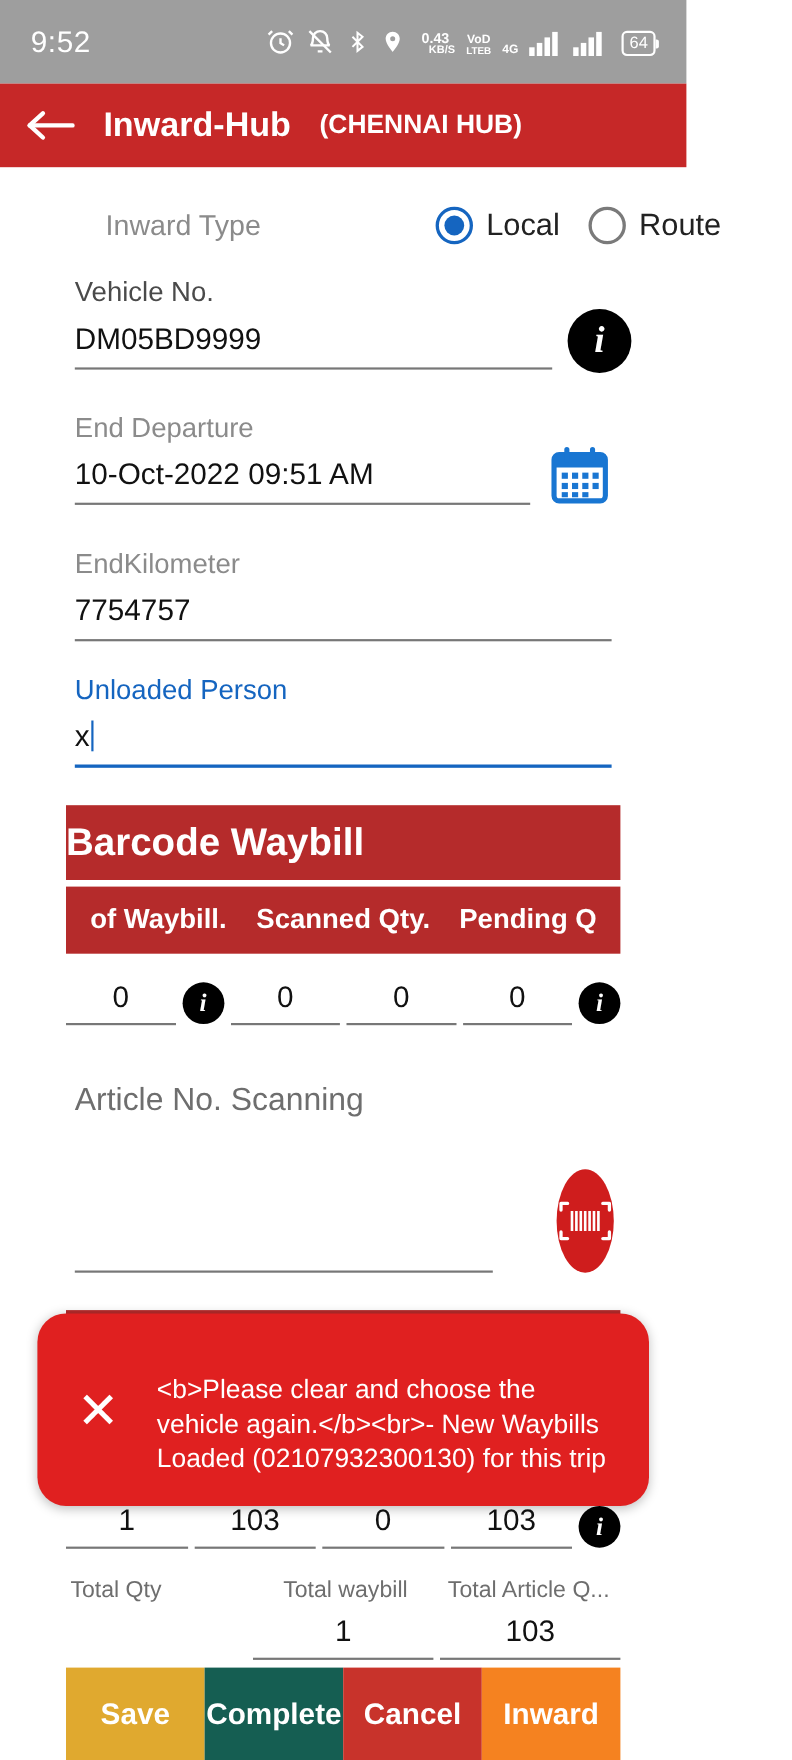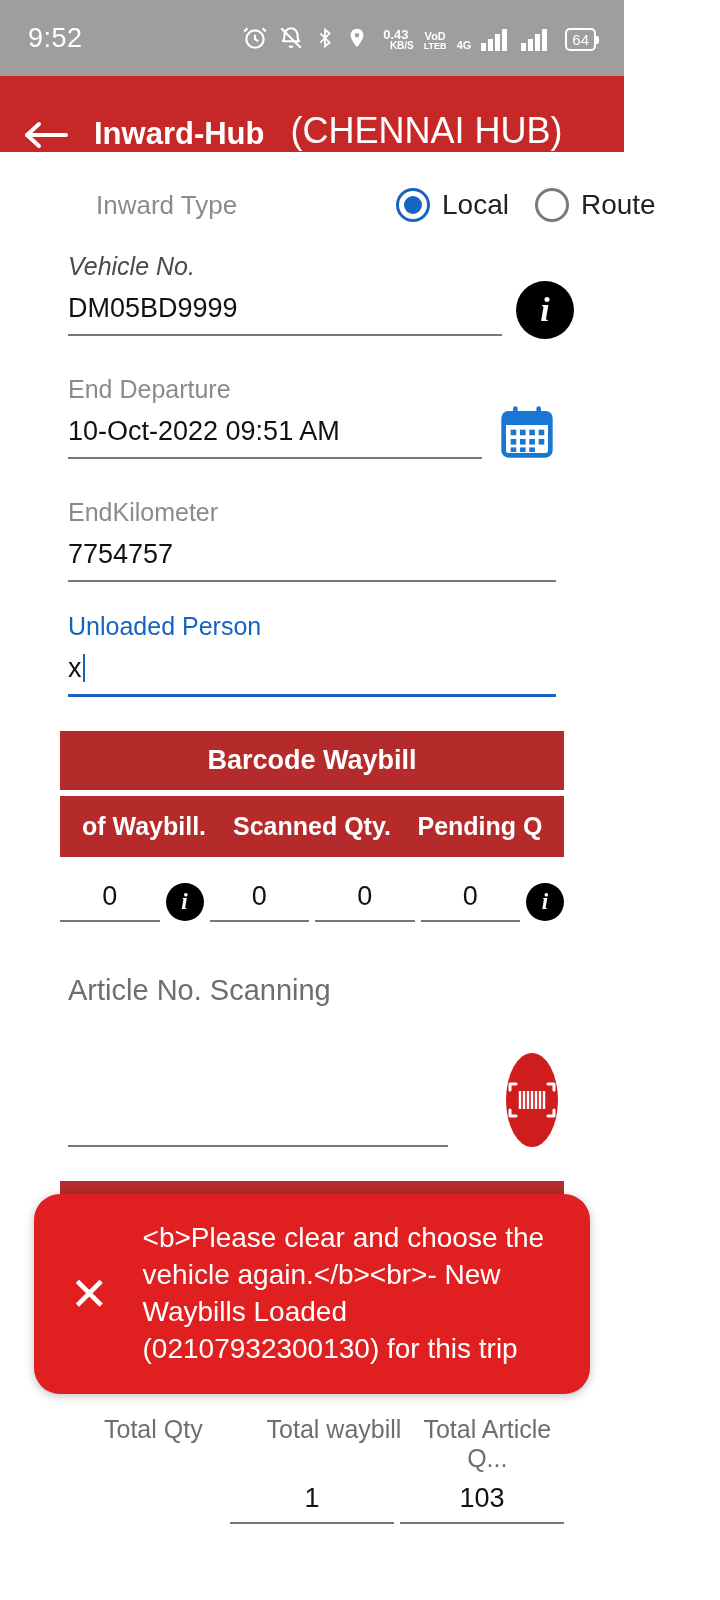--- a/index.html
+++ b/index.html
@@ -30,34 +30,34 @@
     border:2px solid #fff; border-radius:5px; padding:1px 5px; font-size:15px;
     position:relative; margin-left:4px;
   }
   .battery:after{
     content:""; position:absolute; right:-5px; top:6px; width:3px; height:8px;
     background:#fff; border-radius:0 2px 2px 0;
   }
 
   
   .appbar {
-    height: 76px; background:#c62828; display:flex; align-items:flex-end;
+    height: 76px; background:#c62828; display:flex; align-items:center;
     padding: 0 22px; gap: 26px; color:#fff;
   }
   .back-arrow { width:46px; height:34px; display:flex; align-items:center; }
   .appbar-title { font-size:31px; font-weight:700; }
-  .appbar-sub { font-size:36px; font-weight:400; }
+  .appbar-sub { font-size:24px; font-weight:700; }
 
   
   .content { padding: 0 0 0 0; position:relative; }
 
   .field-label {
     font-size: 25px; color:#8b8b8b; padding: 0 68px; margin-top: 30px;
   }
-  .field-label.dark { color:#4a4a4a;font-style:italic; }
+  .field-label.dark { color:#4a4a4a; }
   .field-label.blue { color:#1565c0; }
 
   .input-line {
     margin: 0 68px; border-bottom: 2px solid #777;
     font-size: 27px; color:#111; padding: 12px 0 10px 0;
     min-height: 52px;
   }
   .input-line.focused { border-bottom: 3px solid #1565c0; }
   .caret {
     display:inline-block; width:2px; height:28px; background:#1565c0;
@@ -93,21 +93,21 @@
   .vehicle-row .input-line { flex:1; margin-right:14px; }
   .vehicle-row .info-badge { margin-right:50px; margin-bottom:6px; }
 
   .dep-row { display:flex; align-items:flex-start; }
   .dep-row .input-line { flex:1; margin-right:16px; }
   .cal-icon { margin-right:68px; margin-bottom:4px; }
 
   
   .section-head {
     margin: 34px 60px 0 60px; background:#b52b2b; color:#fff;
-    text-align:center; font-size:27px; font-weight:700; padding: 14px 0;
+    font-size:35px; font-weight:700; padding: 14px 0;
   }
   .table-head {
     margin: 6px 60px 0 60px; background:#b52b2b; color:#fff;
     display:flex; font-size:25px; font-weight:700; padding: 16px 0; justify-content: center;
   }
   .table-head span { flex:1; text-align:center; white-space:nowrap; }
 
   .num-row {
     display:flex; align-items:center; padding: 24px 60px 0 60px; gap: 6px;
   }
@@ -125,35 +125,35 @@
   }
 
   
   .manual-table-head {
     margin: 6px 60px 0 60px; background:#b52b2b; color:#fff;
     display:flex; font-size:24px; font-weight:700; padding: 14px 0;
   }
   .manual-table-head span { flex:1; text-align:center; }
   .manual-num-row { display:flex; align-items:center; padding: 18px 60px 0 60px; gap:6px; }
   .manual-num-row .num-cell { border-bottom:2px solid #777; }
-  .sub-head { display:flex; padding: 26px 60px 0 88px; font-size:25px; color:#6e6e6e;margin-left:16px; }
+  .sub-head { display:flex; padding: 26px 60px 0 64px; font-size:21px; color:#6e6e6e; }
   .sub-head span { flex:1; text-align:center; }
   .sub-head span.left { text-align:left; }
   .totals-row { display:flex; align-items:center; padding: 10px 60px 0 60px; gap:6px; }
   .totals-label { flex:1; font-size:27px; color:#6e6e6e; }
 
   
   .toast {
     position:absolute; left:34px; right:34px; top:1194px;
     background:#e02020; color:#fff; border-radius:26px;
     display:flex; align-items:center; gap:20px;
     padding: 26px 30px; box-shadow: 0 2px 10px rgba(0,0,0,.25);
   }
   .toast-close { font-size:46px; line-height:1; font-weight:300; flex:0 0 auto; padding:0 14px 0 6px;}
-  .toast-msg { font-size:28px; line-height:1.32; }
+  .toast-msg { font-size:24px; line-height:1.32;margin-top:28px; }
 
   
   .btn-bar {
     position:absolute; left:0; right:0; bottom:0; height:84px;
     display:flex; padding: 0 60px;
   }
   .btn {
     flex:1; display:flex; align-items:center; justify-content:center;
     color:#fff; font-size:27px; font-weight:700;
   }
@@ -340,14 +340,20 @@
       <div class="num-cell">103</div>
     </div>
 
   </div>
 
   <div class="toast">
     <span class="toast-close">✕</span>
     <span class="toast-msg">&lt;b&gt;Please clear and choose the vehicle again.&lt;/b&gt;&lt;br&gt;- New Waybills Loaded (02107932300130) for this trip</span>
   </div>
 
+  <div class="btn-bar">
+    <div class="btn save">Save</div>
+    <div class="btn complete">Complete</div>
+    <div class="btn cancel">Cancel</div>
+    <div class="btn inward">Inward</div>
+  </div>
 
 </div>
 
 </body></html>

